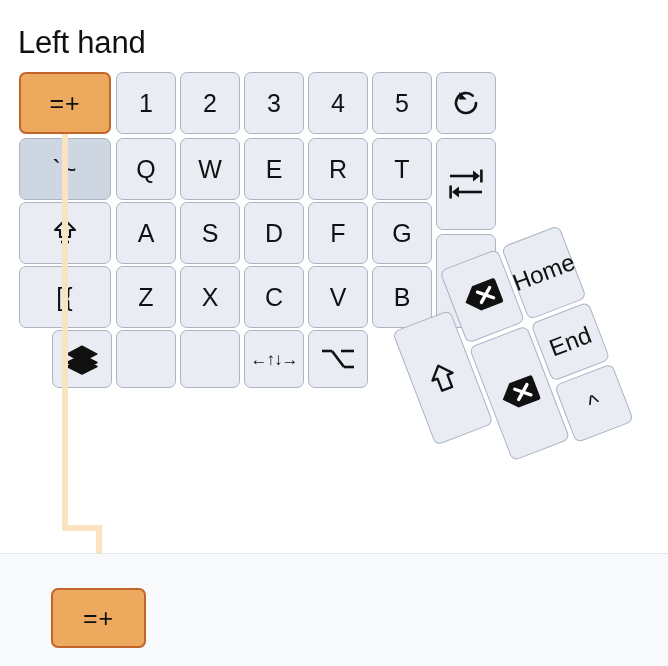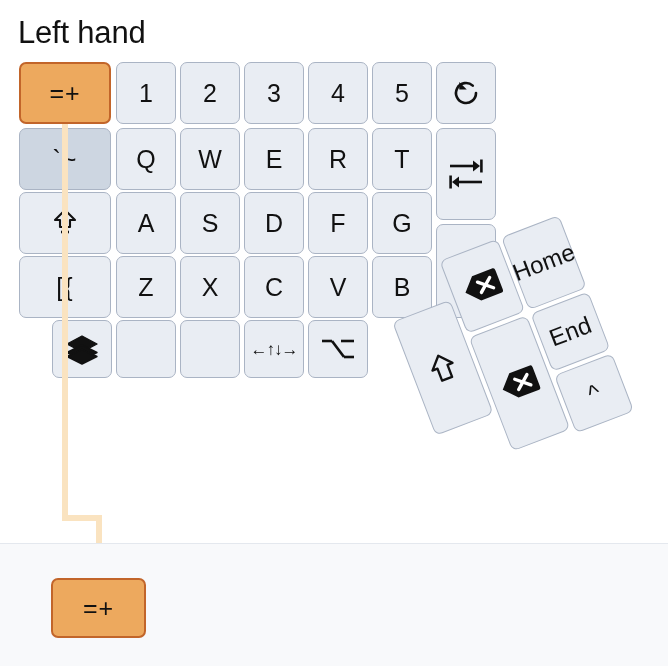--- a/index.html
+++ b/index.html
@@ -2,21 +2,21 @@
 <html><head>
 <meta charset="utf-8">
 <style>
   * { box-sizing: border-box; margin: 0; padding: 0; }
   html, body {
     width: 668px; height: 666px;
     background: #ffffff;
     font-family: "Liberation Sans", sans-serif;
     overflow: hidden;
   }
-  #root { position: relative; width: 668px; height: 564px; }
+  #root { position: relative; width: 668px; height: 564px; margin-top: 10px; }
 
   
   .page-title {
     position: absolute;
     left: 18px; top: 14px;
     font-size: 31px;
     font-weight: 400;
     color: #111111;
     letter-spacing: -0.2px;
     line-height: 38px;

